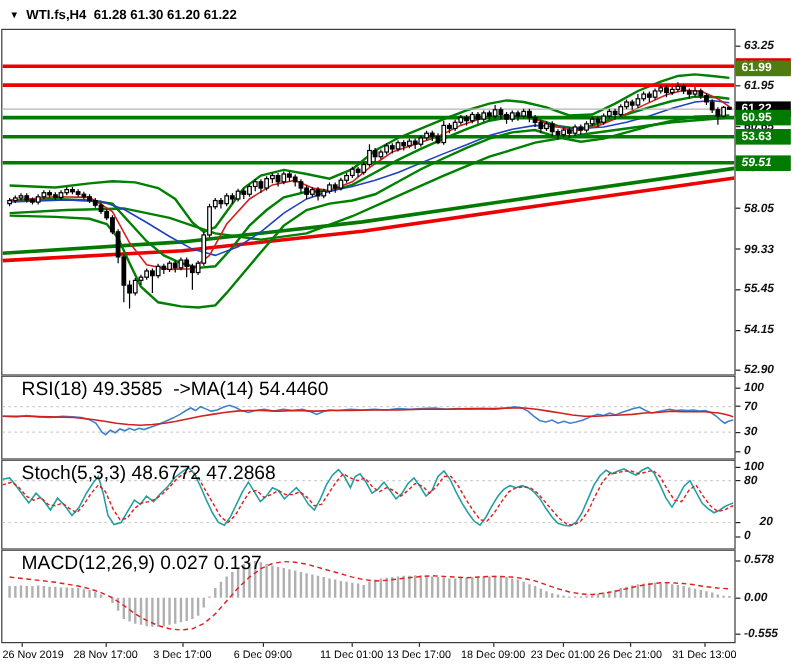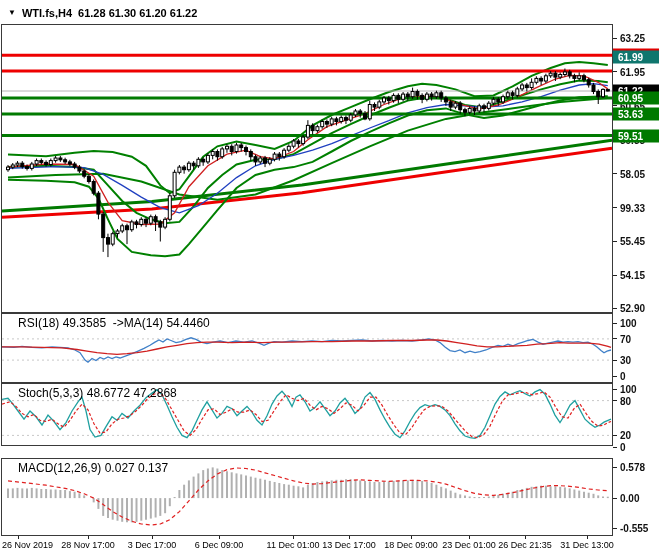--- a/index.html
+++ b/index.html
@@ -3,26 +3,26 @@
 <meta charset="utf-8">
 <style>
   html,body{margin:0;padding:0;background:#fff;}
   body{width:660px;height:560px;position:relative;font-family:"Liberation Sans",sans-serif;overflow:hidden;}
   .titlebar{position:absolute;left:8px;top:5px;height:16px;display:flex;align-items:center;gap:6px;z-index:5;}
   .tri{font-size:8px;color:#000;line-height:10px;}
   .tlabel{font-size:11px;font-weight:bold;color:#000;white-space:pre;}
   .panel{position:absolute;left:1px;width:612px;box-sizing:border-box;background:#fff;border:1px solid #3a3a3a;}
   #main-panel{top:24px;height:289px;}
   #rsi-panel{top:313px;height:70px;}
-  #stoch-panel{top:383px;height:63px;}
+  #stoch-panel{top:383px;height:75px;}
   #macd-panel{top:458px;height:78px;}
   .panel svg{position:absolute;left:0;top:0;}
-  .plabel{position:absolute;left:16px;top:2px;font-size:12px;color:#000;white-space:pre;z-index:3;}
+  .plabel{position:absolute;left:16px;top:2px;font-size:16px;color:#000;white-space:pre;z-index:3;}
   #scale{position:absolute;left:613px;top:0;width:47px;height:556px;}
-  .ylab{position:absolute;left:7px;font-size:10px;font-weight:bold;color:#111;transform:translateY(-50%);white-space:nowrap;}
+  .ylab{position:absolute;left:7px;font-size:10px;font-weight:bold;color:#111;transform:translateY(-50%);white-space:nowrap;font-style:italic;}
   .ymark{position:absolute;left:0;width:4px;height:1px;background:#222;}
   .badge{position:absolute;left:0;width:46px;height:13px;line-height:13px;color:#fff;font-size:10px;font-weight:bold;padding-left:5px;box-sizing:border-box;transform:translateY(-50%);z-index:2;}
   #xaxis{position:absolute;left:0;top:536px;width:660px;height:20px;}
   .xlab{position:absolute;top:4px;font-size:9px;color:#000;white-space:nowrap;transform:translateX(-50%);}
   .xlab.first{transform:none;}
   .xmark{position:absolute;top:0;width:1px;height:3px;background:#222;}
 </style>
 </head>
 <body>
 
@@ -486,52 +486,52 @@
       <div class="ylab" style="top: 338.9px;">70</div>
       <div class="ymark" style="top: 359.6px;"></div>
       <div class="ylab" style="top: 360.1px;">30</div>
       <div class="ymark" style="top: 375.5px;"></div>
       <div class="ylab" style="top: 376px;">0</div>
       <div class="ymark" style="top: 388.5px;"></div>
       <div class="ylab" style="top: 389px;">100</div>
       <div class="ymark" style="top: 400.1px;"></div>
       <div class="ylab" style="top: 400.6px;">80</div>
       <div class="ymark" style="top: 434.9px;"></div>
-      <div class="ylab" style="top: 435.4px;">20</div>
+      <div class="ylab" style="top: 435.4px; margin-left: 13px;">20</div>
       <div class="ymark" style="top: 446.5px;"></div>
       <div class="ylab" style="top: 447px;">0</div>
       <div class="ymark" style="top: 466.5px;"></div>
       <div class="ylab" style="top: 467px;">0.578</div>
       <div class="ymark" style="top: 497.619px;"></div>
       <div class="ylab" style="top: 498.119px;">0.00</div>
       <div class="ymark" style="top: 527.5px;"></div>
       <div class="ylab" style="top: 528px;">-0.555</div>
       <div class="badge" style="top: 55.2174px; background: rgb(224, 0, 0);">62.59</div>
-      <div class="badge" style="top: 57px; background: #0f766e;">61.99</div>
+      <div class="badge" style="top: 57px; background: #4d7c0f;">61.99</div>
       <div class="badge" style="top: 90.9565px; background: rgb(0, 0, 0);">61.22</div>
       <div class="badge" style="top: 98px; background: rgb(0, 122, 0);">60.95</div>
       <div class="badge" style="top: 113.913px; background: rgb(0, 122, 0);">53.63</div>
-      <div class="badge" style="top: 135.565px; background: rgb(0, 122, 0);">59.51</div>
+      <div class="badge" style="top: 135.565px; background: rgb(0, 122, 0); font-style: italic;">59.51</div>
     </div>
   <div id="xaxis">
       <div class="xmark" style="left: 18px;"></div>
       <div class="xlab first" style="left: 2px;">26 Nov 2019</div>
       <div class="xmark" style="left: 88px;"></div>
       <div class="xlab" style="left: 88px;">28 Nov 17:00</div>
       <div class="xmark" style="left: 152px;"></div>
       <div class="xlab" style="left: 152px;">3 Dec 17:00</div>
       <div class="xmark" style="left: 219px;"></div>
       <div class="xlab" style="left: 219px;">6 Dec 09:00</div>
       <div class="xmark" style="left: 293px;"></div>
       <div class="xlab" style="left: 293px;">11 Dec 01:00</div>
       <div class="xmark" style="left: 349px;"></div>
       <div class="xlab" style="left: 349px;">13 Dec 17:00</div>
       <div class="xmark" style="left: 411px;"></div>
       <div class="xlab" style="left: 411px;">18 Dec 09:00</div>
       <div class="xmark" style="left: 469px;"></div>
       <div class="xlab" style="left: 469px;">23 Dec 01:00</div>
       <div class="xmark" style="left: 525px;"></div>
-      <div class="xlab" style="left: 525px;">26 Dec 21:35</div>
+      <div class="xlab" style="left: 525px;">26 Dec 21:00</div>
       <div class="xmark" style="left: 587px;"></div>
       <div class="xlab" style="left: 587px;">31 Dec 13:00</div>
     </div>
 
 </div>
 
 </body></html>

